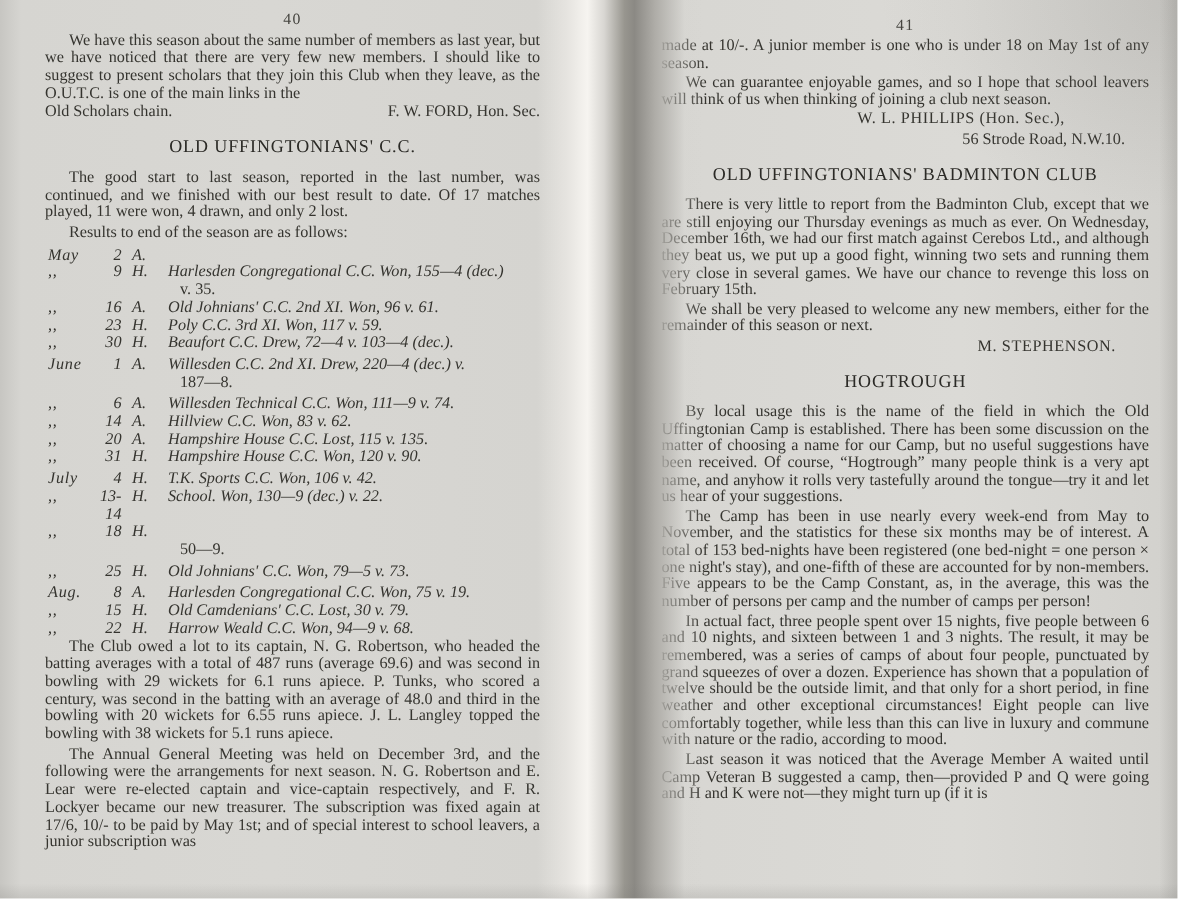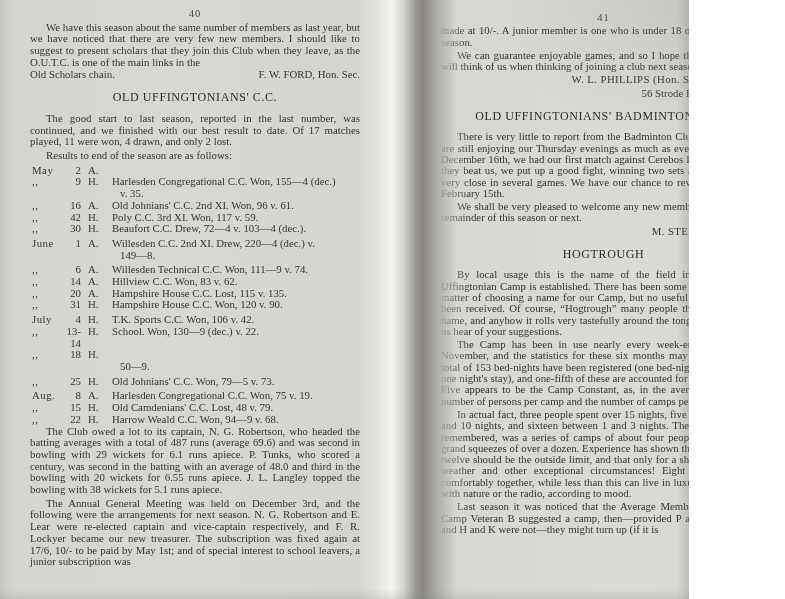--- a/index.html
+++ b/index.html
@@ -1,17 +1,17 @@
 <!DOCTYPE html>
 <html><head>
 <meta charset="utf-8">
 <style>
   html,body{margin:0;padding:0;}
   .photo{
-    position:relative;width:689px;height:599px;overflow:hidden;
+    position:relative;width:785px;height:599px;overflow:hidden;
     background:
       linear-gradient(90deg, #c7c6c2 0px, #d6d5d1 14px, #d8d7d3 180px, #d5d4d0 360px, #d8d7d3 470px, #dbdad6 640px, #d2d1cd 785px);
     font-family:"Liberation Serif","DejaVu Serif",serif;
     color:#35342f;
   }
   
   .gutter{
     position:absolute;left:358px;top:0;width:112px;height:599px;pointer-events:none;
     background:linear-gradient(90deg,
       rgba(214,213,209,0) 0%,
@@ -47,21 +47,21 @@
   .page p + p{margin-top:2px;}
 
   .head{
     font-size:12px;font-weight:normal;text-align:center;letter-spacing:0.6px;
     margin:12px 0 9px 0;color:#2b2a26;
   }
   .sigline{display:flex;justify-content:space-between;}
   .results-intro{text-indent:16px;margin-top:5px;}
 
   .results{margin-top:3px;}
-  .rrow{display:grid;grid-template-columns:32px 26px 24px 1fr;}
+  .rrow{display:grid;grid-template-columns:32px 26px 24px 1fr;font-style:italic;}
   .rrow .rd{text-align:right;padding-right:7px;}
   .rrow .rm{padding-left:2px;letter-spacing:0.5px;}
   .rcont{padding-left:90px;}
   .grp{margin-top:3px;}
 
   .phillips{text-align:right;padding-right:56px;margin-top:4px;letter-spacing:0.4px;}
   .address{text-align:right;padding-right:16px;margin-top:1px;}
   .stephenson{text-align:right;padding-right:22px;margin-top:4px;letter-spacing:0.4px;}
   .mt3{margin-top:3px;}
 </style>
@@ -98,37 +98,37 @@
       </div>
       <div class="rcont">v. 35.</div>
       <div class="rrow">
         <span class="rm">,,</span>
         <span class="rd">16</span>
         <span class="rv">A.</span>
         <span class="rt">Old Johnians' C.C. 2nd XI.  Won, 96 v. 61.</span>
       </div>
       <div class="rrow">
         <span class="rm">,,</span>
-        <span class="rd">42</span>
+        <span class="rd">23</span>
         <span class="rv">H.</span>
         <span class="rt">Poly C.C. 3rd XI.  Won, 117 v. 59.</span>
       </div>
       <div class="rrow">
         <span class="rm">,,</span>
         <span class="rd">30</span>
         <span class="rv">H.</span>
         <span class="rt">Beaufort C.C.  Drew, 72—4 v. 103—4 (dec.).</span>
       </div>
       <div class="rrow grp">
         <span class="rm">June</span>
         <span class="rd">1</span>
         <span class="rv">A.</span>
         <span class="rt">Willesden C.C. 2nd XI.  Drew, 220—4 (dec.) v.</span>
       </div>
-      <div class="rcont">149—8.</div>
+      <div class="rcont">187—8.</div>
       <div class="rrow grp">
         <span class="rm">,,</span>
         <span class="rd">6</span>
         <span class="rv">A.</span>
         <span class="rt">Willesden Technical C.C.  Won, 111—9 v. 74.</span>
       </div>
       <div class="rrow">
         <span class="rm">,,</span>
         <span class="rd">14</span>
         <span class="rv">A.</span>
@@ -173,21 +173,21 @@
       <div class="rrow grp">
         <span class="rm">Aug.</span>
         <span class="rd">8</span>
         <span class="rv">A.</span>
         <span class="rt">Harlesden Congregational C.C.  Won, 75 v. 19.</span>
       </div>
       <div class="rrow">
         <span class="rm">,,</span>
         <span class="rd">15</span>
         <span class="rv">H.</span>
-        <span class="rt">Old Camdenians' C.C.  Lost, 48 v. 79.</span>
+        <span class="rt">Old Camdenians' C.C.  Lost, 30 v. 79.</span>
       </div>
       <div class="rrow">
         <span class="rm">,,</span>
         <span class="rd">22</span>
         <span class="rv">H.</span>
         <span class="rt">Harrow Weald C.C.  Won, 94—9 v. 68.</span>
       </div>
     </div>
 
     <p class="ind mt3">The Club owed a lot to its captain, N. G. Robertson, who headed the batting averages with a total of 487 runs (average 69.6) and was second in bowling with 29 wickets for 6.1 runs apiece. P. Tunks, who scored a century, was second in the batting with an average of 48.0 and third in the bowling with 20 wickets for 6.55 runs apiece.  J. L. Langley topped the bowling with 38 wickets for 5.1 runs apiece.</p>

